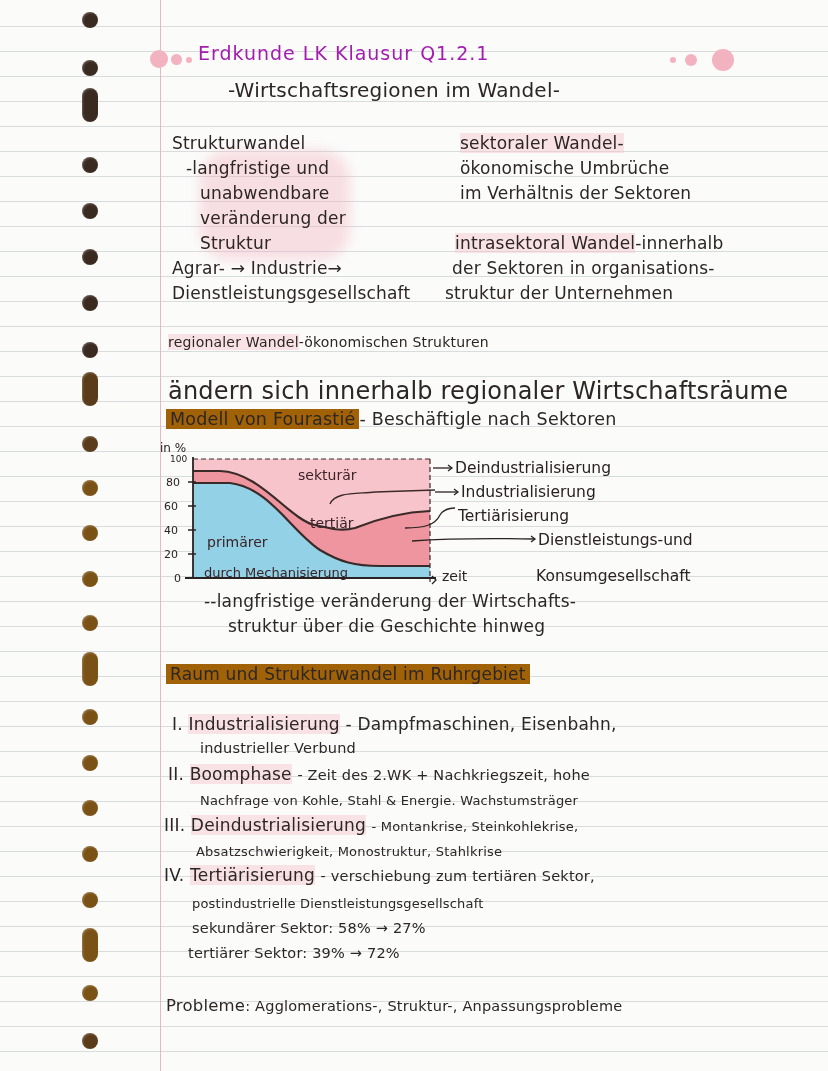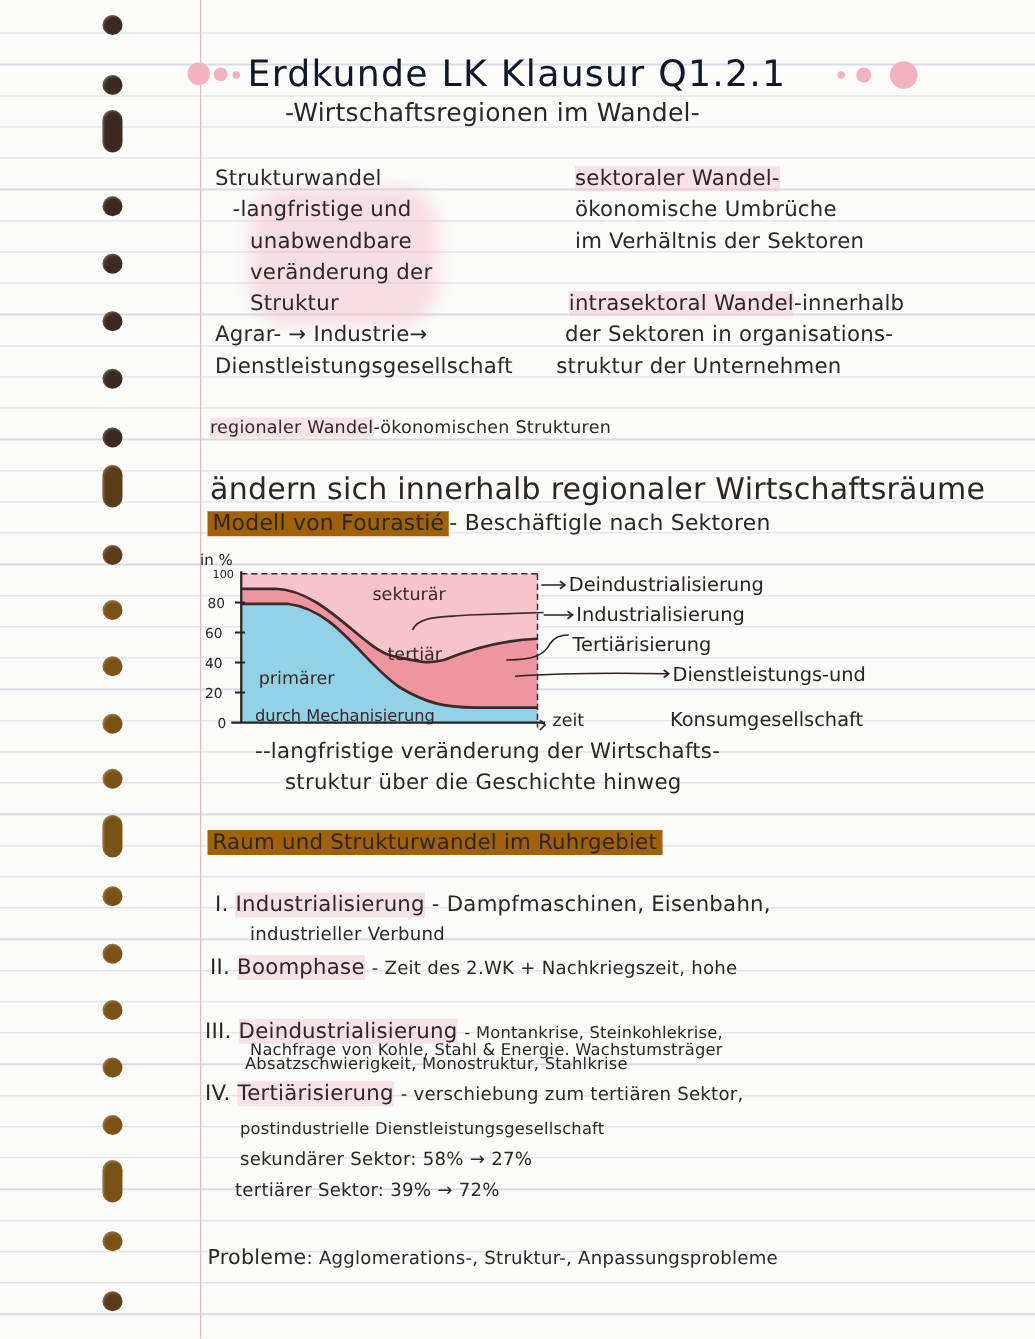--- a/index.html
+++ b/index.html
@@ -21,21 +21,21 @@
   .hole {
     position:absolute; left:82px; width:16px; height:16px; border-radius:50%;
     background:#3b2a20;
     box-shadow: inset 1px 1px 2px rgba(255,255,255,0.25);
   }
   .hole.long { height:34px; border-radius:8px; }
   .hole.gold { background:#7a5216; }
   .hole.mid { background:#5a3b1a; }
 
   .t { position:absolute; white-space:nowrap; font-size:17px; letter-spacing:0.2px; color:#2c2625; }
-  .title { font-size:29px; letter-spacing:1px; color:#0f172a; }
+  .title { font-size:19px; letter-spacing:1px; color:#a21caf; }
   .sub { font-size:20px; }
   .hl-pinksoft { background:rgba(244,196,204,0.45); }
   .hl-orange { background:#a16207; padding:0 4px; }
   .small { font-size:14.5px; }
   .xsmall { font-size:13px; }
 
   .dot { position:absolute; border-radius:50%; background:#f3b2bf; }
 
   .pink-blob {
     position:absolute; left:200px; top:150px; width:150px; height:110px;
@@ -172,21 +172,21 @@
   <span class="hl-pinksoft">Industrialisierung</span>
   <span>- Dampfmaschinen, Eisenbahn,</span>
 </div>
 <div class="t small" style="left:200px;top:740px;">industrieller Verbund</div>
 
 <div class="t" style="left:168px;top:764px;">
   <span>II.</span>
   <span class="hl-pinksoft">Boomphase</span>
   <span class="small">- Zeit des 2.WK + Nachkriegszeit, hohe</span>
 </div>
-<div class="t xsmall" style="left:200px;top:793px;margin-top:40px;">Nachfrage von Kohle, Stahl &amp; Energie. Wachstumsträger</div>
+<div class="t xsmall" style="left:200px;top:793px;">Nachfrage von Kohle, Stahl &amp; Energie. Wachstumsträger</div>
 
 <div class="t" style="left:164px;top:815px;">
   <span>III.</span>
   <span class="hl-pinksoft">Deindustrialisierung</span>
   <span class="xsmall">- Montankrise, Steinkohlekrise,</span>
 </div>
 <div class="t xsmall" style="left:196px;top:844px;">Absatzschwierigkeit, Monostruktur, Stahlkrise</div>
 
 <div class="t" style="left:164px;top:865px;">
   <span>IV.</span>

